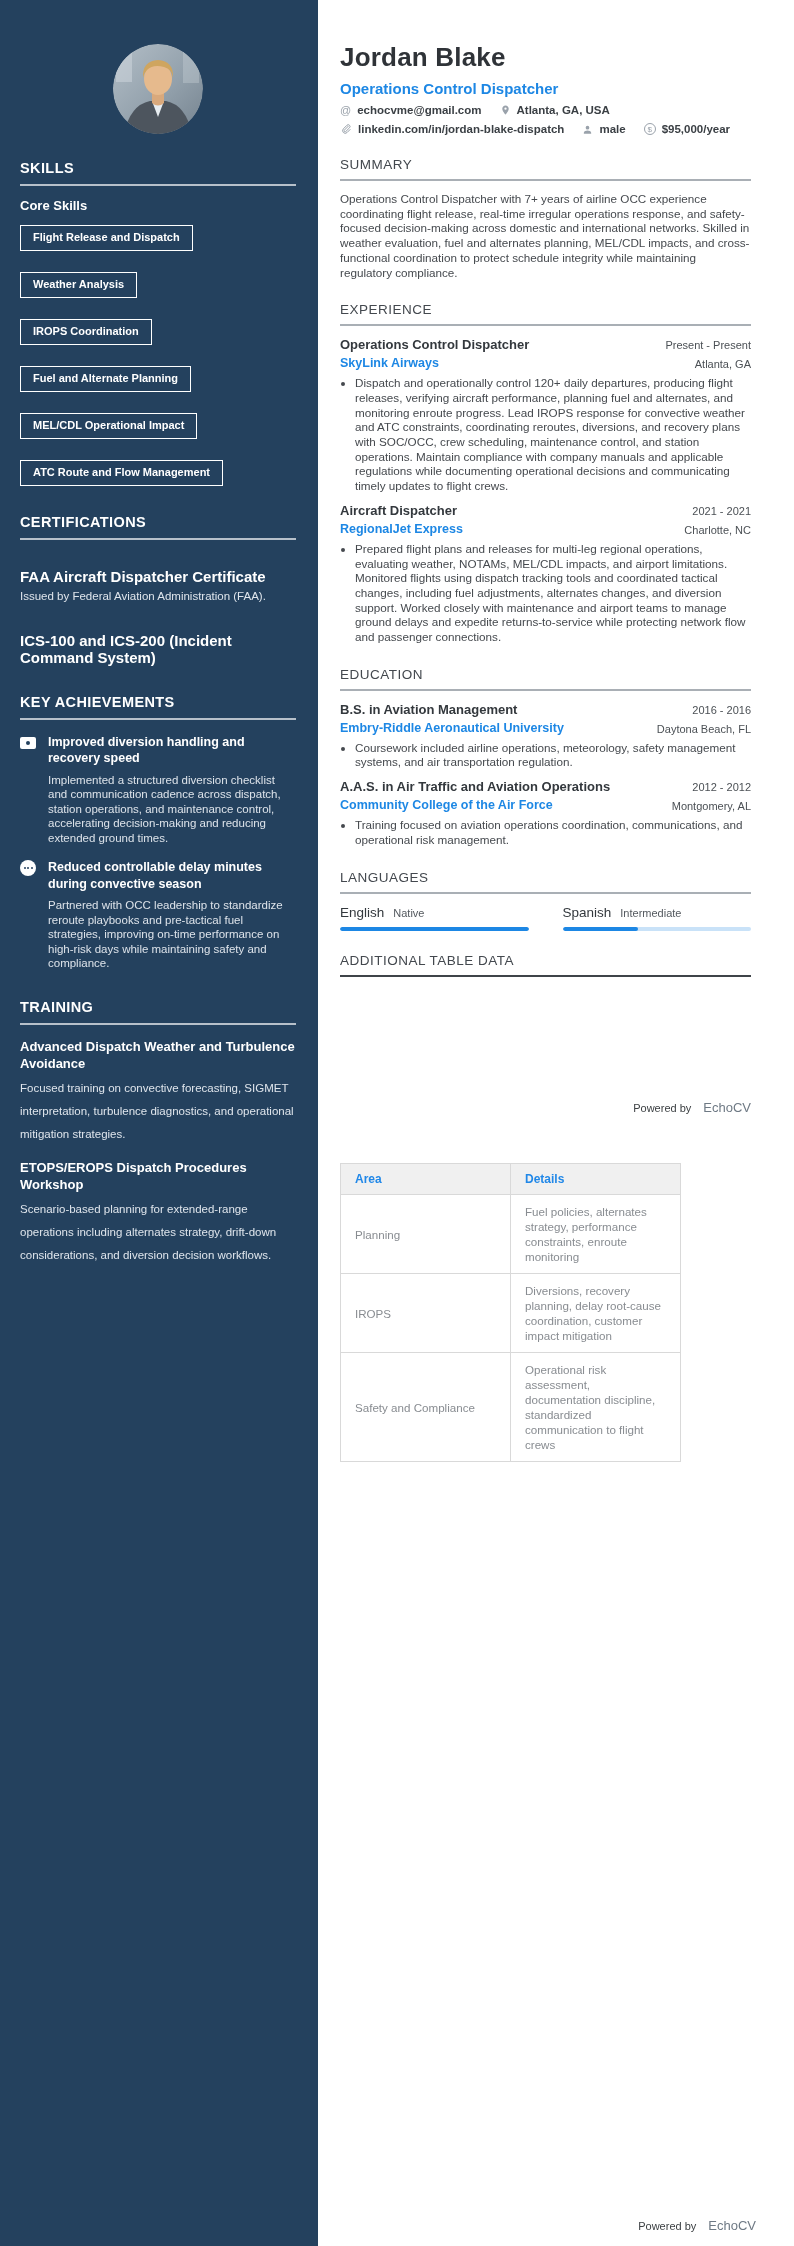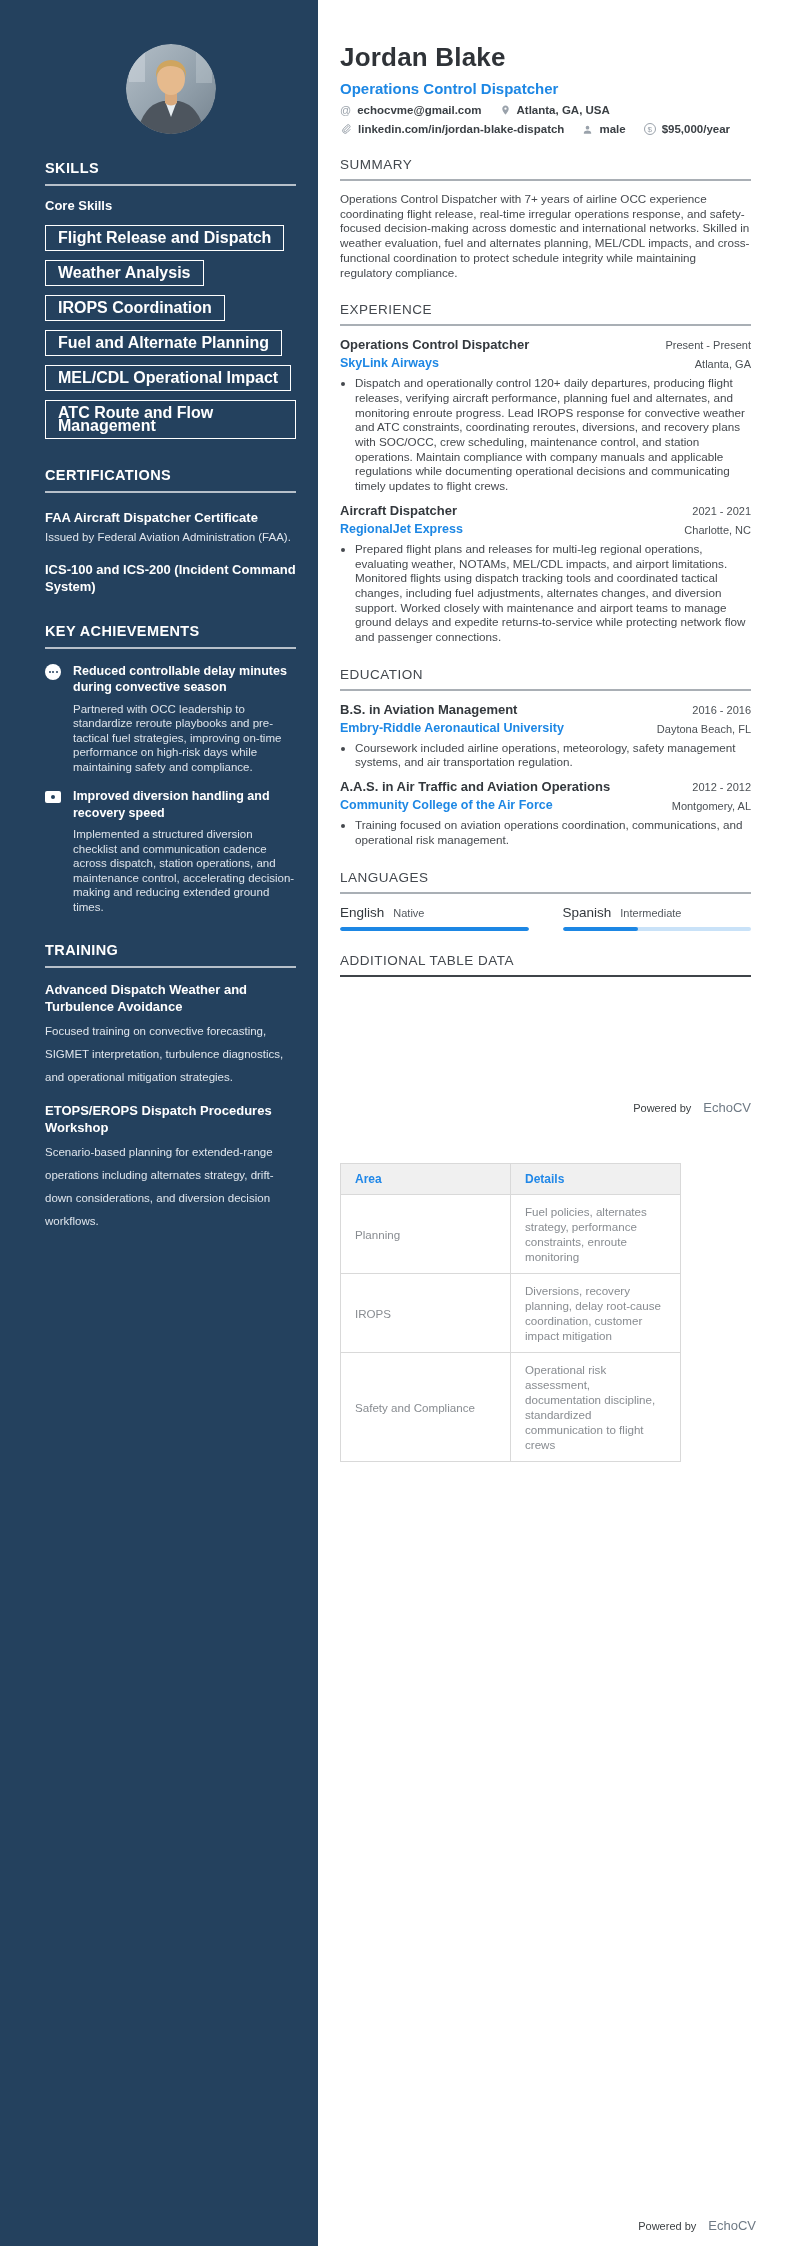--- a/index.html
+++ b/index.html
@@ -2,29 +2,29 @@
 <html><head>
 <meta charset="utf-8">
 <style>
   * { margin:0; padding:0; box-sizing:border-box; }
   html,body { background:#ffffff; }
   body { font-family:"Liberation Sans","DejaVu Sans",sans-serif; }
   .page { position:relative; width:794px; height:2246px; background:#ffffff; overflow:hidden; }
 
   
   .sidebar { position:absolute; left:0; top:0; width:318px; height:2246px;
-             background:#24415e; padding:44px 22px 40px 45px; color:#ffffff; }
+             background:#24415e; padding:44px 22px 40px 20px; color:#ffffff; }
   .avatar-wrap { width:90px; height:90px; margin:0 auto 26px auto; border-radius:50%; overflow:hidden; }
   .sb-heading { font-size:14.5px; font-weight:700; letter-spacing:.4px; color:#ffffff; }
   .sb-rule { height:2px; background:#b7c0ca; margin:8px 0 12px 0; }
   .sb-sub { font-size:13px; font-weight:700; margin-bottom:12px; }
-  .pill { display:table; border:1.4px solid #ffffff; color:#ffffff; font-size:16px; font-weight:700;
-          padding:5px 12px 6px 12px; margin-bottom:9px; line-height:13px; }
+  .pill { display:table; border:1.4px solid #ffffff; color:#ffffff; font-size:11px; font-weight:700;
+          padding:5px 12px 6px 12px; margin-bottom:21px; line-height:13px; }
   .sb-section { margin-bottom:28px; }
-  .cert-title { font-size:13px; font-weight:700; line-height:17px; margin-top:16px; }
+  .cert-title { font-size:15px; font-weight:700; line-height:17px; margin-top:28px; }
   .cert-desc { font-size:11.5px; color:#dfe5ec; line-height:14.5px; margin-top:4px; }
   .ach-item { display:flex; gap:11px; margin-top:14px; }
   .ach-icon-col { flex:0 0 17px; padding-top:1px; }
   .chat-icon { width:16px; height:16px; border-radius:50%; background:#ffffff;
                display:flex; align-items:center; justify-content:center; gap:1.5px; }
   .chat-icon i { width:2px; height:2px; border-radius:50%; background:#24415e; display:block; }
   .monitor-icon { width:16px; height:12px; margin-top:2px; border-radius:2px; background:#ffffff;
                   display:flex; align-items:center; justify-content:center; }
   .monitor-icon i { width:4px; height:4px; border-radius:50%; background:#24415e; display:block; }
   .ach-title { font-size:12.5px; font-weight:700; line-height:16.5px; }
@@ -130,41 +130,41 @@
       <div class="cert-desc">Issued by Federal Aviation Administration (FAA).</div>
       <div class="cert-title">ICS-100 and ICS-200 (Incident Command System)</div>
     </section>
 
     <section class="sb-section">
       <h2 class="sb-heading">KEY ACHIEVEMENTS</h2>
       <div class="sb-rule"></div>
 
       <div class="ach-item">
         <div class="ach-icon-col">
+          <span class="monitor-icon">
+              <i></i>
+            </span>
+        </div>
+        <div>
+          <div class="ach-title">Improved diversion handling and recovery speed</div>
+          <div class="ach-desc">Implemented a structured diversion checklist and communication cadence across dispatch, station operations, and maintenance control, accelerating decision-making and reducing extended ground times.</div>
+        </div>
+      </div>
+
+      <div class="ach-item">
+        <div class="ach-icon-col">
           <span class="chat-icon">
               <i></i>
               <i></i>
               <i></i>
             </span>
         </div>
         <div>
           <div class="ach-title">Reduced controllable delay minutes during convective season</div>
           <div class="ach-desc">Partnered with OCC leadership to standardize reroute playbooks and pre-tactical fuel strategies, improving on-time performance on high-risk days while maintaining safety and compliance.</div>
-        </div>
-      </div>
-
-      <div class="ach-item">
-        <div class="ach-icon-col">
-          <span class="monitor-icon">
-              <i></i>
-            </span>
-        </div>
-        <div>
-          <div class="ach-title">Improved diversion handling and recovery speed</div>
-          <div class="ach-desc">Implemented a structured diversion checklist and communication cadence across dispatch, station operations, and maintenance control, accelerating decision-making and reducing extended ground times.</div>
         </div>
       </div>
     </section>
 
     <section class="sb-section">
       <h2 class="sb-heading">TRAINING</h2>
       <div class="sb-rule"></div>
       <div class="train-title">Advanced Dispatch Weather and Turbulence Avoidance</div>
       <div class="train-desc">Focused training on convective forecasting, SIGMET interpretation, turbulence diagnostics, and operational mitigation strategies.</div>
       <div class="train-title">ETOPS/EROPS Dispatch Procedures Workshop</div>

